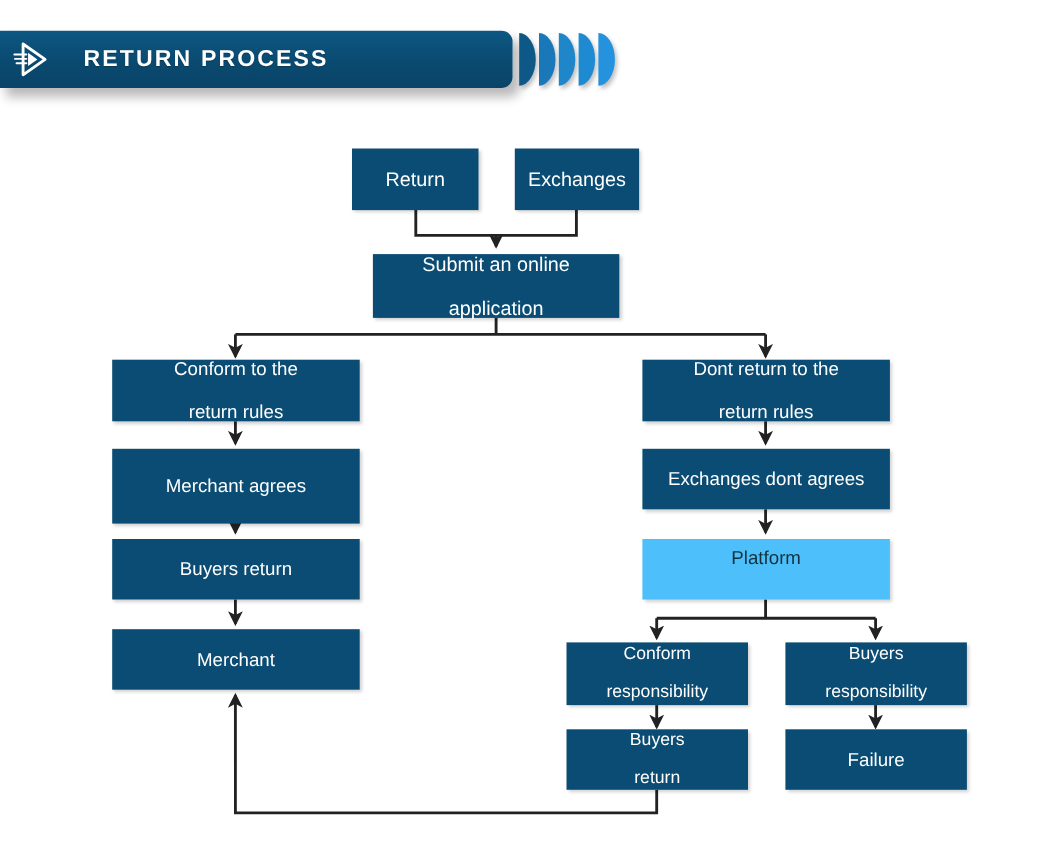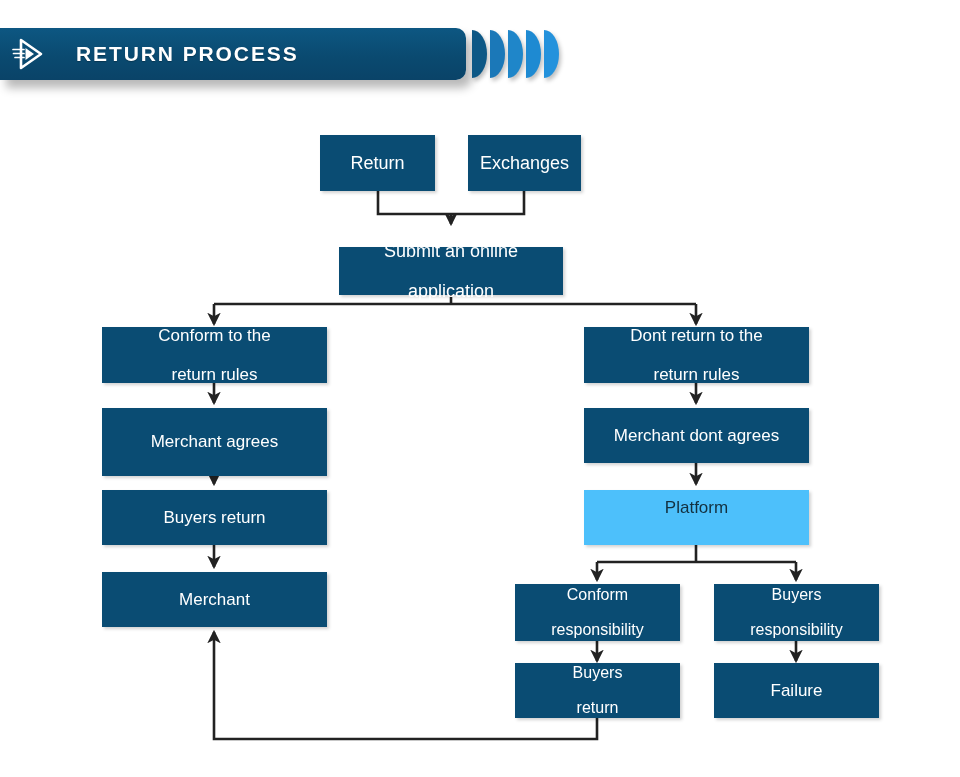--- a/index.html
+++ b/index.html
@@ -163,21 +163,21 @@
   </svg>
 
   <div class="node dark" style="left:320px; top:135px; width:115px; height:56px; font-size:18px;">
     <span>Return</span>
   </div>
 
   <div class="node dark" style="left:468px; top:135px; width:113px; height:56px; font-size:18px;">
     <span>Exchanges</span>
   </div>
 
-  <div class="node dark" style="left:339px; top:231px; width:224px; height:48px; font-size:18px;margin-top:16px;">
+  <div class="node dark" style="left:339px; top:231px; width:224px; height:58px; font-size:18px;">
     <span>
       <span>Submit an online</span><br>
       <span>application</span>
     </span>
   </div>
 
   <div class="node dark" style="left:102px; top:327px; width:225px; height:56px; font-size:17px;">
     <span>
       <span>Conform to the</span><br>
       <span>return rules</span>
@@ -189,21 +189,21 @@
       <span>Dont return to the</span><br>
       <span>return rules</span>
     </span>
   </div>
 
   <div class="node dark" style="left:102px; top:408px; width:225px; height:68px; font-size:17px;">
     <span>Merchant agrees</span>
   </div>
 
   <div class="node dark" style="left:584px; top:408px; width:225px; height:55px; font-size:17px;">
-    <span>Merchant dont agrees</span>
+    <span>Exchanges dont agrees</span>
   </div>
 
   <div class="node dark" style="left:102px; top:490px; width:225px; height:55px; font-size:17px;">
     <span>Buyers return</span>
   </div>
 
   <div class="node light" style="left:584px; top:490px; width:225px; height:55px; font-size:17px;">
     <span>
       <span>Platform</span><br>
     </span>

